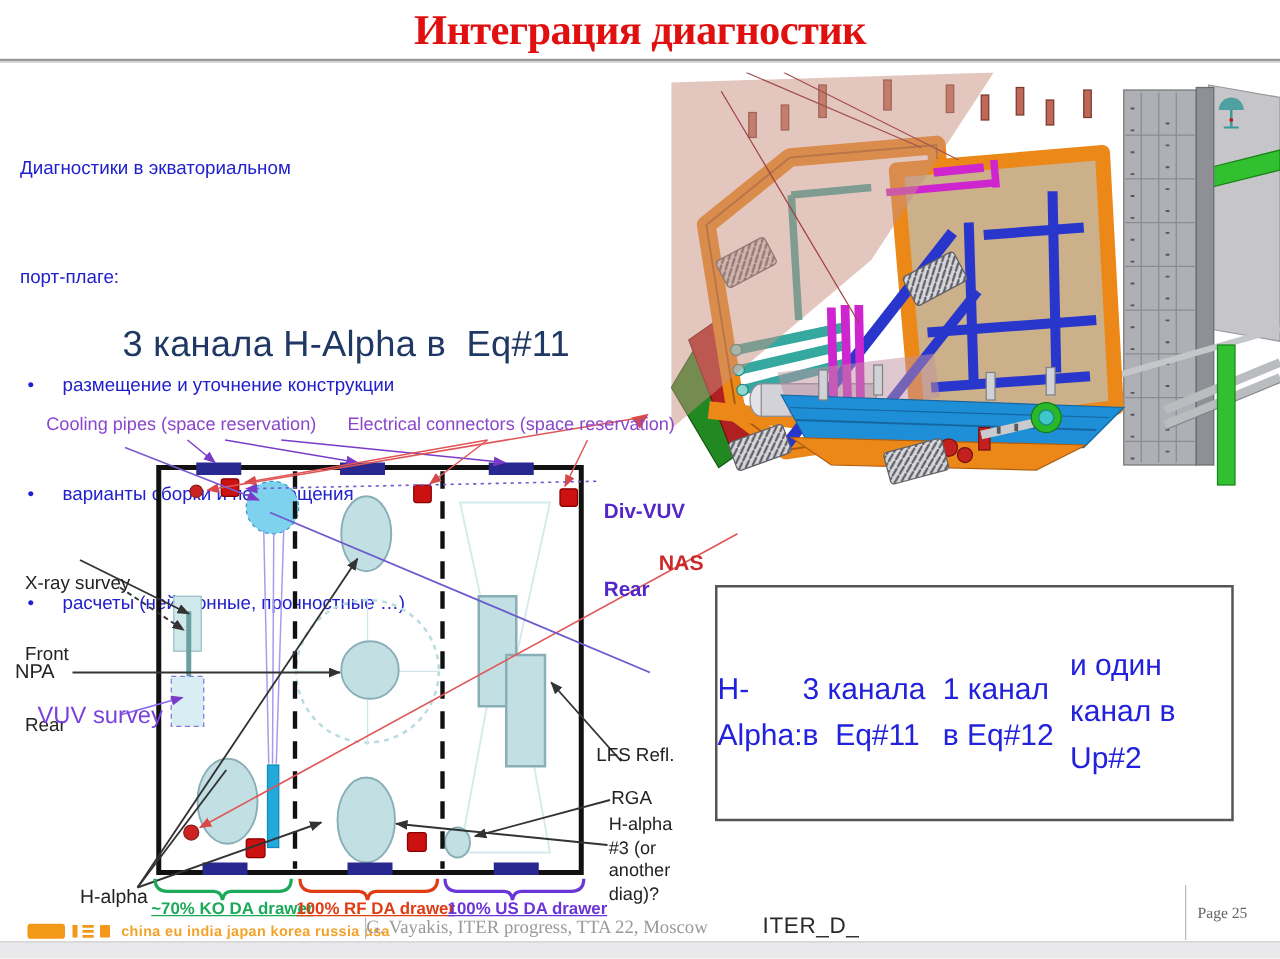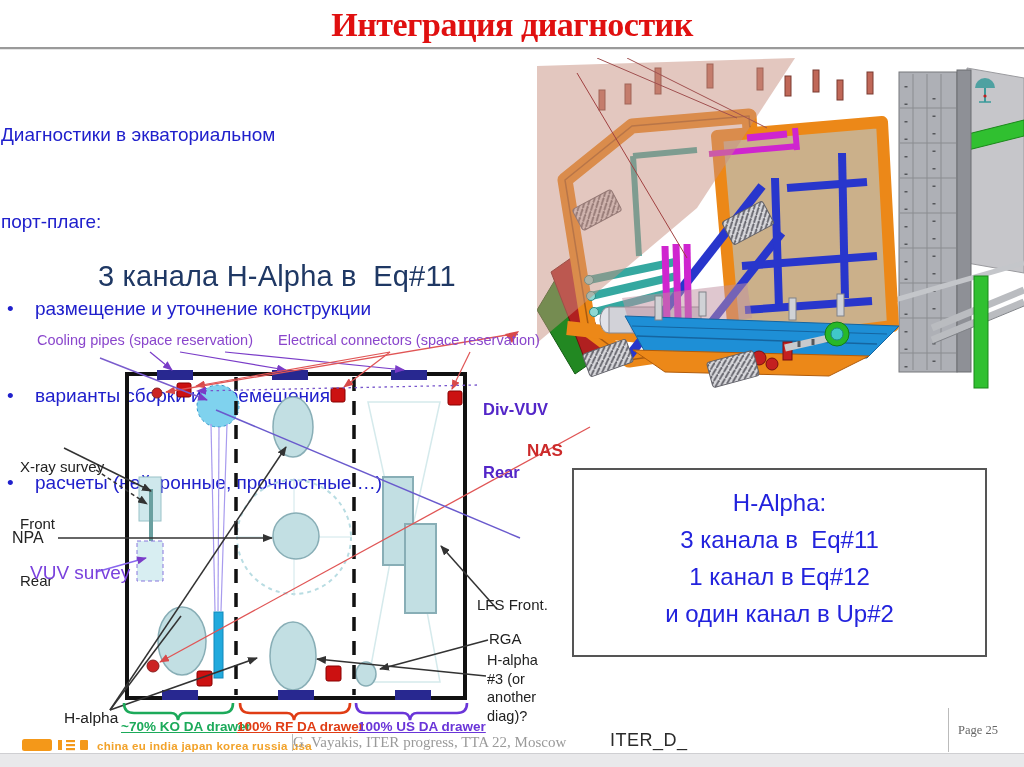--- a/index.html
+++ b/index.html
@@ -6,38 +6,38 @@
   #slide{position:relative;width:1024px;height:767px;background:#ffffff;overflow:hidden;
          font-family:"Liberation Sans",sans-serif;}
   .abs{position:absolute;}
   .lbl{position:absolute;font-family:"Liberation Sans",sans-serif;white-space:pre-wrap;}
 
   .title{left:0;top:6px;width:1024px;text-align:center;
          font-family:"Liberation Serif",serif;font-weight:bold;
          font-size:34px;color:#e01010;letter-spacing:-0.5px;}
   .title-rule{left:0;top:47px;width:1024px;height:2px;background:#9a9a9a;border-bottom:1px solid #e5e5e5;}
 
-  .intro{left:1px;top:62px;width:480px;color:#2020cc;font-size:19px;line-height:29px;}
+  .intro{left:16px;top:62px;width:480px;color:#2020cc;font-size:15px;line-height:29px;}
   .intro .b{position:relative;padding-left:34px;}
   .intro .b::before{content:"•";position:absolute;left:6px;}
 
   .subtitle{left:70px;top:260px;font-size:29px;color:#1f3864;letter-spacing:0.2px;margin-left:28px;}
 
   .plabel{color:#8a46cc;font-size:14.5px;}
   .plabel-bold{color:#5326c8;font-size:16.5px;font-weight:bold;line-height:21px;}
   .rlabel-bold{color:#cc2a2a;font-size:17px;font-weight:bold;}
   .klabel{color:#222;font-size:15px;line-height:19px;}
 
   .drawer{position:absolute;top:719px;font-size:13.5px;font-weight:bold;text-decoration:underline;}
   .drawer-ko{color:#1caa5a;}
   .drawer-rf{color:#e03c14;}
   .drawer-us{color:#6a35d8;}
 
   .callout{left:572px;top:468px;width:415px;height:189px;border:2px solid #555;background:#fff;
-           display:flex;flex-direction:column;justify-content:flex-start;align-items:center;
+           display:flex;flex-direction:row;justify-content:flex-start;align-items:center;
            padding-top:14px;box-sizing:border-box;}
   .callout div{color:#2222dd;font-size:24px;line-height:37px;white-space:pre-wrap;}
 
   .footer-members{left:97px;top:740px;color:#f2a229;font-size:11.5px;font-weight:bold;letter-spacing:0.3px;}
   .footer-credit{left:292px;top:734px;color:#9a9a9a;font-size:15px;font-family:"Liberation Serif",serif;
                  border-left:1px solid #bbb;}
   .footer-docid{left:610px;top:730px;color:#2a2a2a;font-size:18px;letter-spacing:0.5px;}
   .footer-pageline{left:948px;top:708px;width:1px;height:44px;background:#bbb;}
   .footer-page{left:958px;top:723px;color:#666;font-size:12.5px;font-family:"Liberation Serif",serif;}
   .bottom-strip{left:0;top:753px;width:1024px;height:14px;background:#e9e9eb;border-top:1px solid #cfcfd2;}
@@ -299,21 +299,21 @@
     <div>Rear</div>
   </div>
   <div class="lbl rlabel-bold" style="left:527px;top:441px">NAS</div>
   <div class="lbl klabel" style="left:20px;top:419px">
     <div>X-ray survey</div>
     <div>Front</div>
     <div>Rear</div>
   </div>
   <div class="lbl klabel" style="left:12px;top:528px;font-size:16px">NPA</div>
   <div class="lbl" style="left:30px;top:562px;font-size:19px;color:#7a42dd">VUV survey</div>
-  <div class="lbl klabel" style="left:477px;top:595px">LFS Front.</div>
+  <div class="lbl klabel" style="left:477px;top:595px">LFS Refl.</div>
   <div class="lbl klabel" style="left:489px;top:629px">RGA</div>
   <div class="lbl klabel" style="left:487px;top:651px;width:64px;font-size:14.5px;line-height:18.5px">H-alpha #3 (or another diag)?</div>
   <div class="lbl klabel" style="left:64px;top:708px;font-size:15.5px">H-alpha</div>
 
   <div class="drawer drawer-ko" style="left:121px">~70% KO DA drawer</div>
   <div class="drawer drawer-rf" style="left:237px">100% RF DA drawer</div>
   <div class="drawer drawer-us" style="left:358px">100% US DA drawer</div>
 
   <div class="abs callout">
     <div>H-Alpha:</div>

